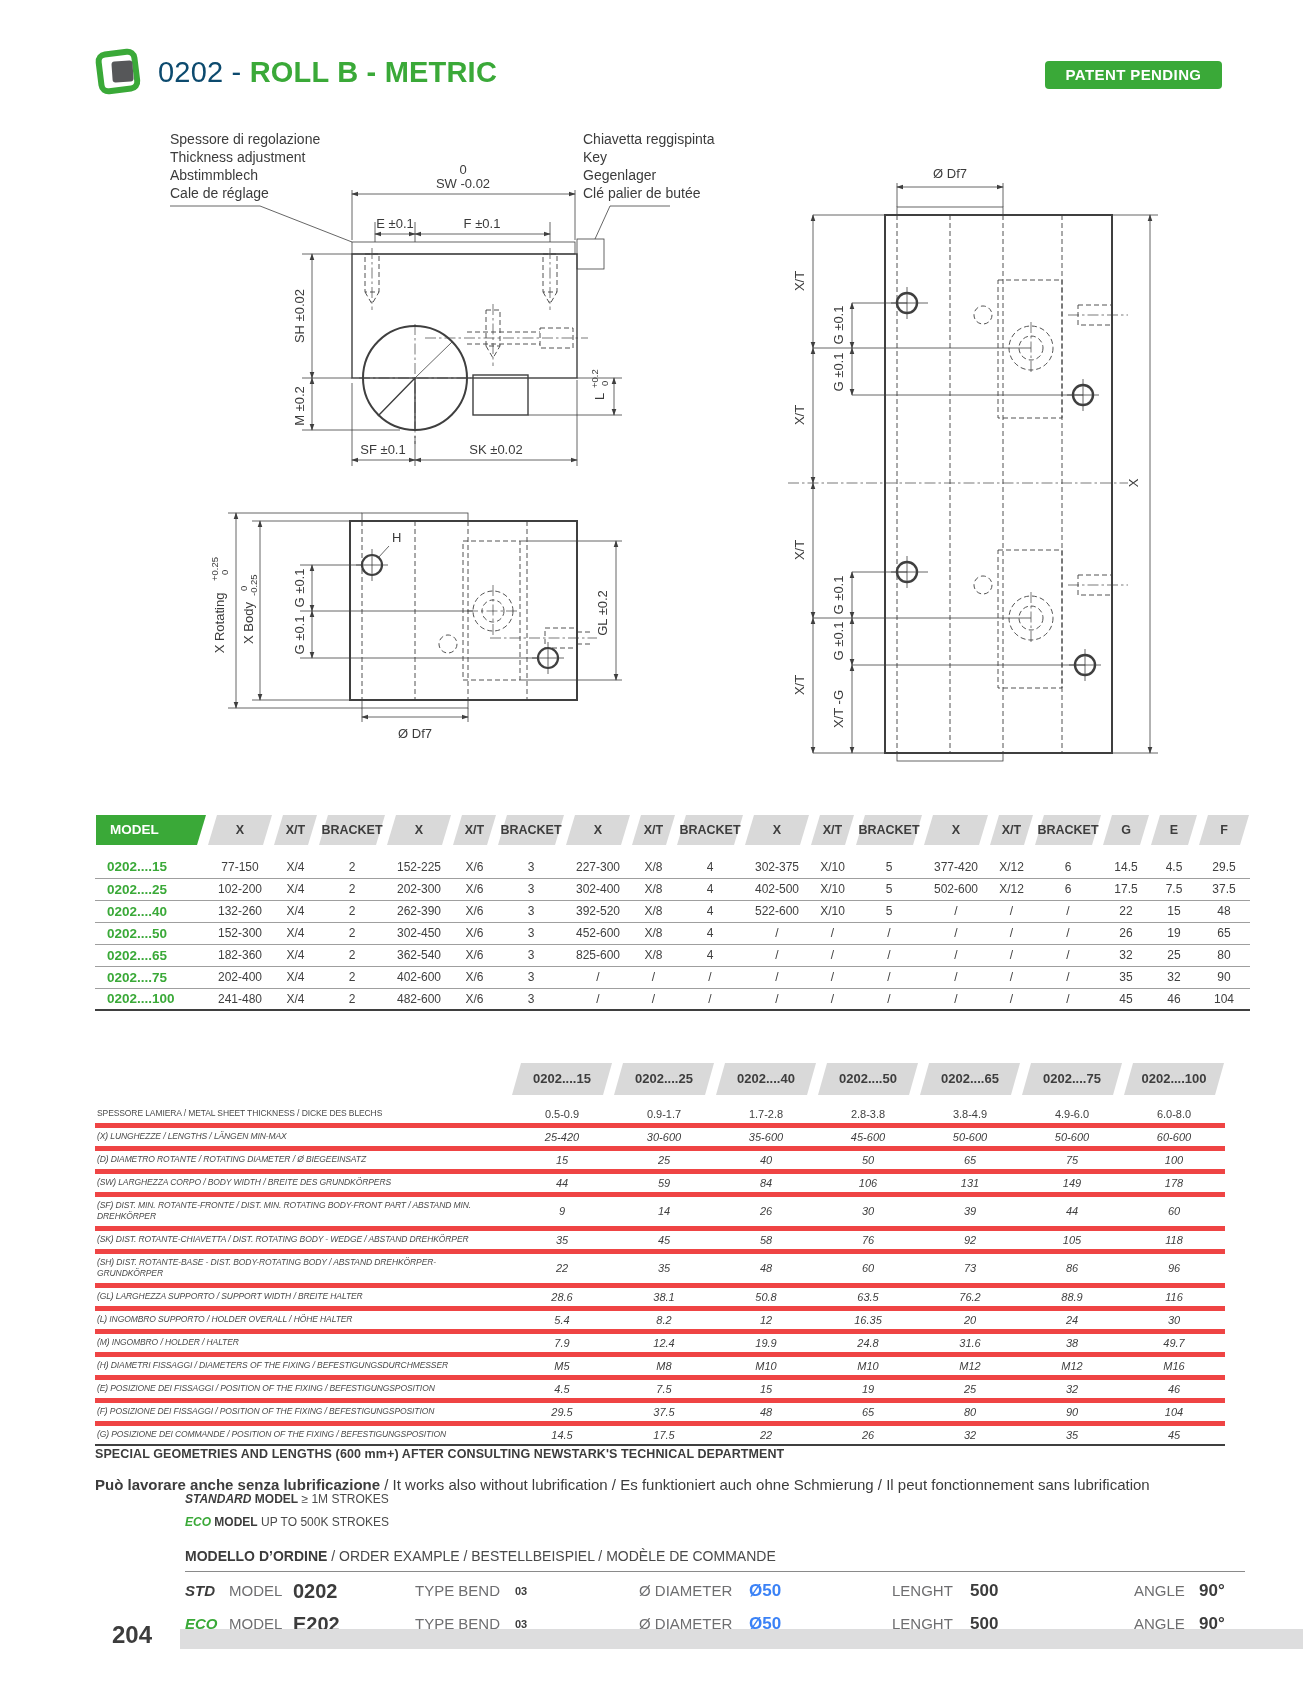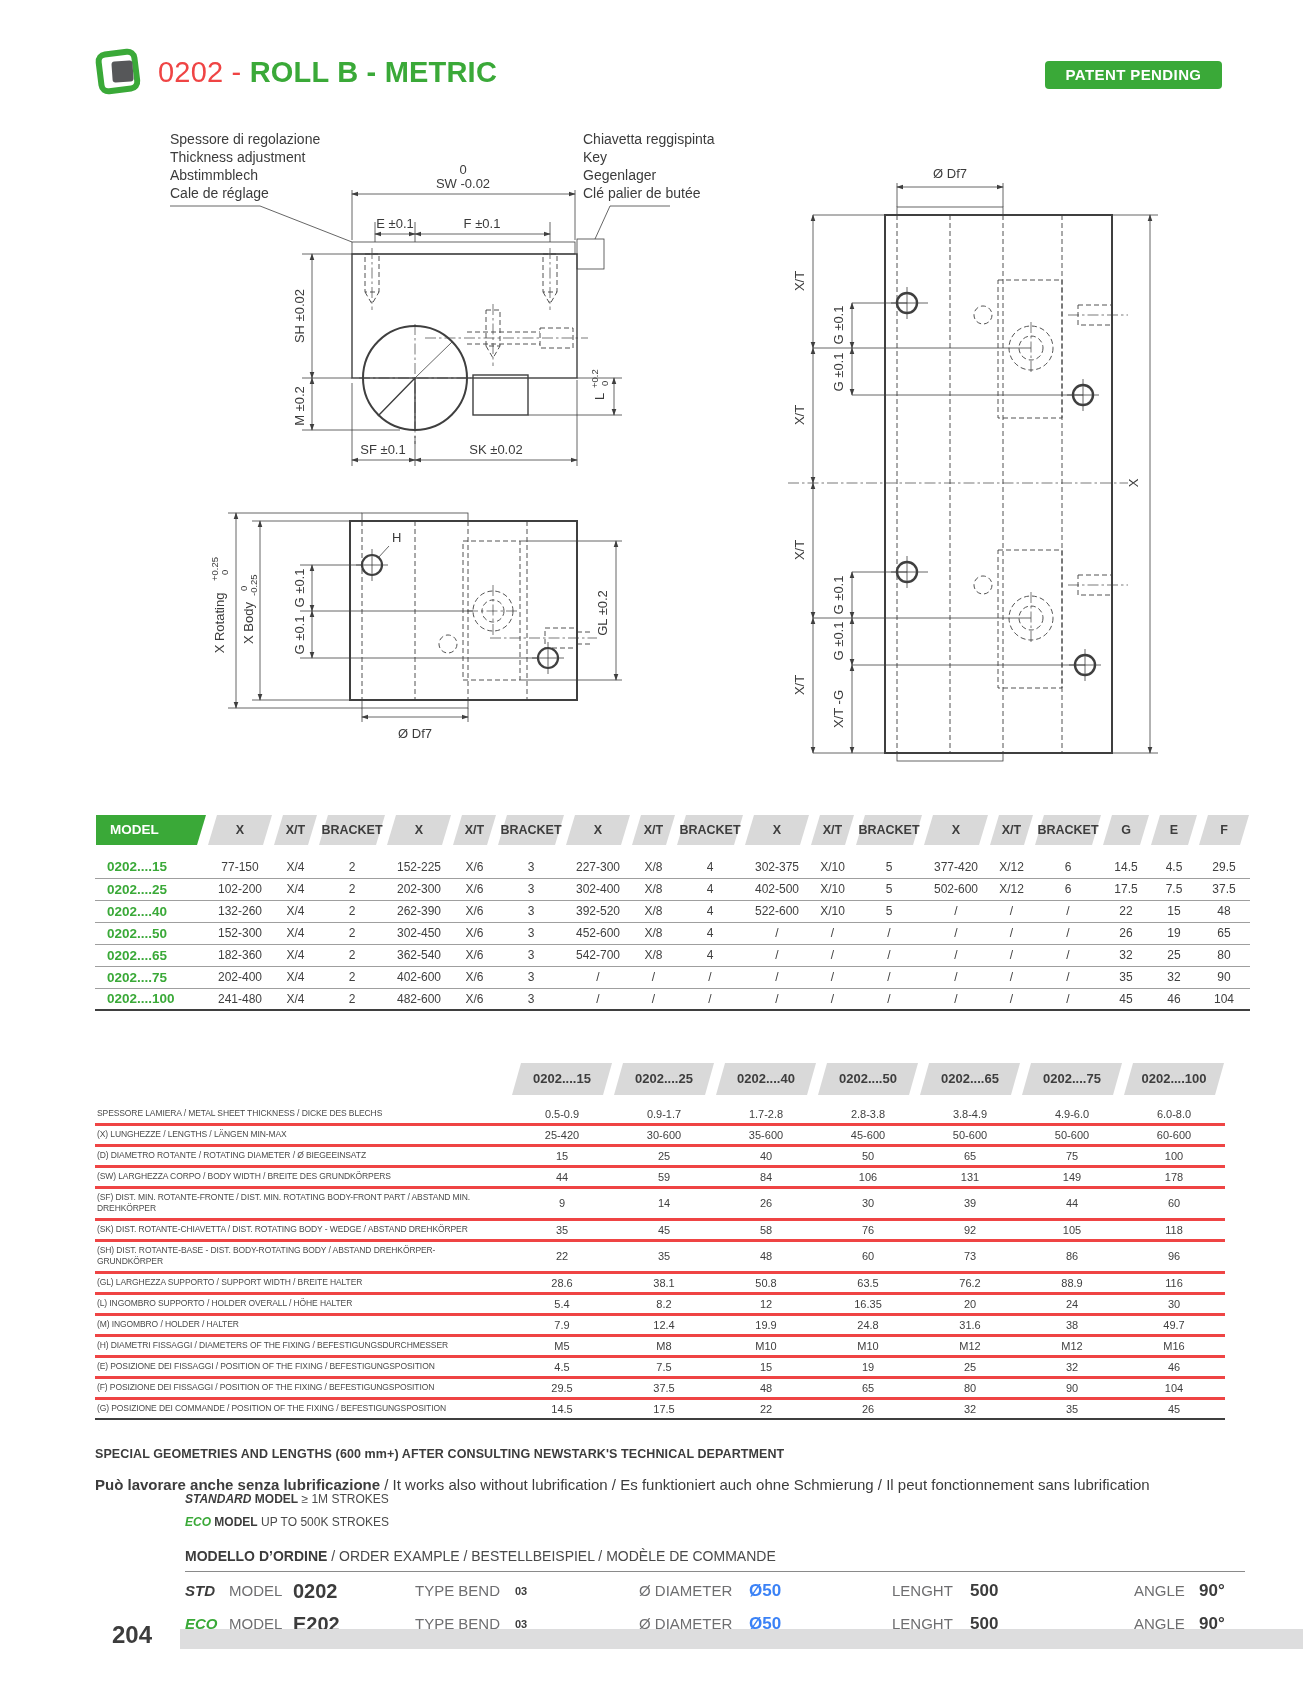--- a/index.html
+++ b/index.html
@@ -3,21 +3,21 @@
 <meta charset="utf-8">
 <style>
   * { margin:0; padding:0; box-sizing:border-box; }
   :root{ --green:#3aa938; --ink:#3c3c3c; --line:#3f3f3f; }
   html,body{ background:#fff; }
   body{ width:1303px; height:1683px; position:relative; font-family:"Liberation Sans",sans-serif; color:var(--ink); }
   .page{ position:absolute; inset:0; overflow:hidden; background:#fff; }
 
   
   .hdr-title{ position:absolute; left:158px; top:56px; font-size:29px; letter-spacing:.2px; }
-  .hdr-title .code{ color:#ef4444; font-weight:normal; }
+  .hdr-title .code{ color:#0c4a6e; font-weight:normal; }
   .hdr-title .name{ color:var(--green); font-weight:bold; }
   .logo{ position:absolute; left:93px; top:48px; }
   .patent{ position:absolute; left:1045px; top:61px; width:177px; height:28px; background:var(--green);
            border-radius:4px; color:#fff; font-weight:bold; font-size:15px; line-height:28px; text-align:center; letter-spacing:.4px; }
 
   
   .dwg{ position:absolute; }
   svg text{ fill:#3b3b3b; font-family:"Liberation Sans",sans-serif; }
   .ol{ stroke:var(--line); fill:none; }
   .thin{ stroke-width:.8; } .med{ stroke-width:1.4; } .thick{ stroke-width:2; }
@@ -37,21 +37,21 @@
   .model-table tbody tr{ height:22px; }
   .model-table tbody tr + tr{ border-top:1px solid #9f9f9f; }
   .model-table tbody{ border-bottom:2px solid #3f3f3f; }
   .model-table td{ text-align:center; font-size:12px; color:#3f3f3f; }
   td.model-cell{ text-align:left; padding-left:12px; color:var(--green); font-weight:bold; font-size:13.5px; }
 
   
   .spec-table{ position:absolute; left:95px; top:1063px; width:1130px; border-collapse:collapse; table-layout:fixed; }
   .spec-table thead th{ padding:0 1px 10px 1px; }
   .spec-table .hd{ height:32px; line-height:32px; font-size:13px; }
-  .spec-table tbody tr + tr{ border-top:3px solid #ef4444; }
+  .spec-table tbody tr + tr{ border-top:5px solid #ef4444;font-style:italic; }
   .spec-table tbody{ border-bottom:2px solid #3f3f3f; }
   .spec-table td{ font-size:11px; text-align:center; padding:3px 0; color:#3f3f3f; }
   td.spec-label{ text-align:left; font-size:8.5px; letter-spacing:-.1px; color:#4a4a4a; padding:3px 10px 3px 2px; line-height:1.35;margin-top:8px; }
 
   
   .note{ position:absolute; left:95px; top:1476px; font-size:15px; }
   .note b{ font-weight:bold; }
   .special{ position:absolute; left:95px; top:1447px; font-size:12.5px; font-weight:bold; letter-spacing:.1px; }
   .strokes{ position:absolute; left:185px; top:1488px; font-size:12px; line-height:23px; }
   .strokes .it{ font-weight:bold; font-style:italic; }
@@ -523,21 +523,21 @@
         </tr>
 
         <tr>
           <td class="model-cell">0202....65</td>
         <td>182-360</td>
           <td>X/4</td>
           <td>2</td>
           <td>362-540</td>
           <td>X/6</td>
           <td>3</td>
-          <td>542-700</td>
+          <td>825-600</td>
           <td>X/8</td>
           <td>4</td>
           <td>/</td>
           <td>/</td>
           <td>/</td>
           <td>/</td>
           <td>/</td>
           <td>/</td>
           <td>32</td>
           <td>25</td>

